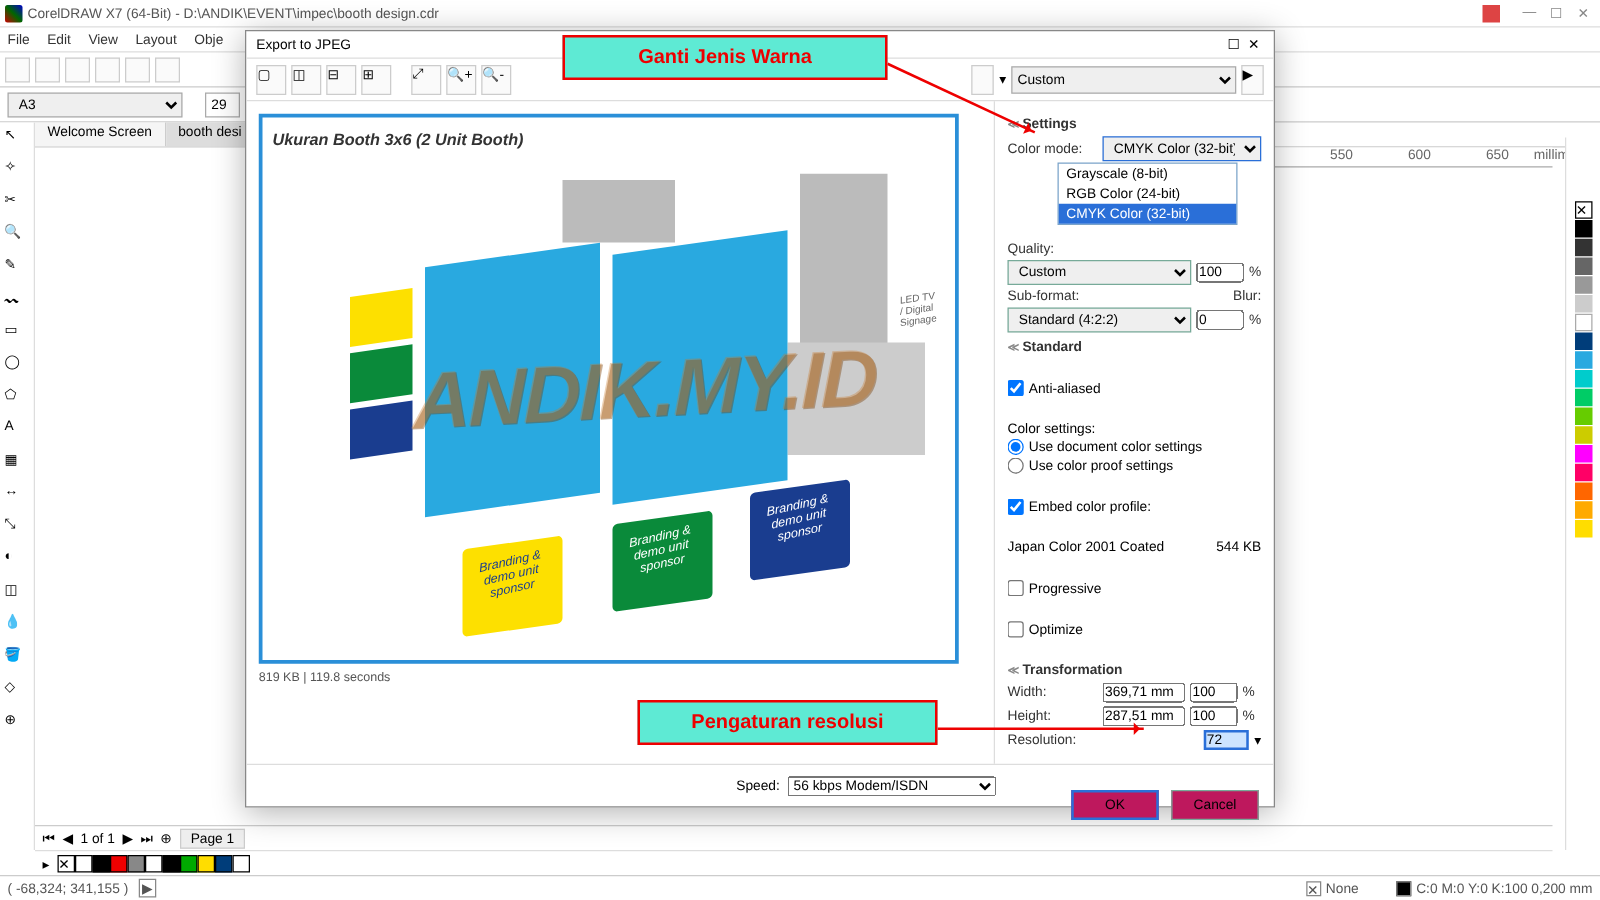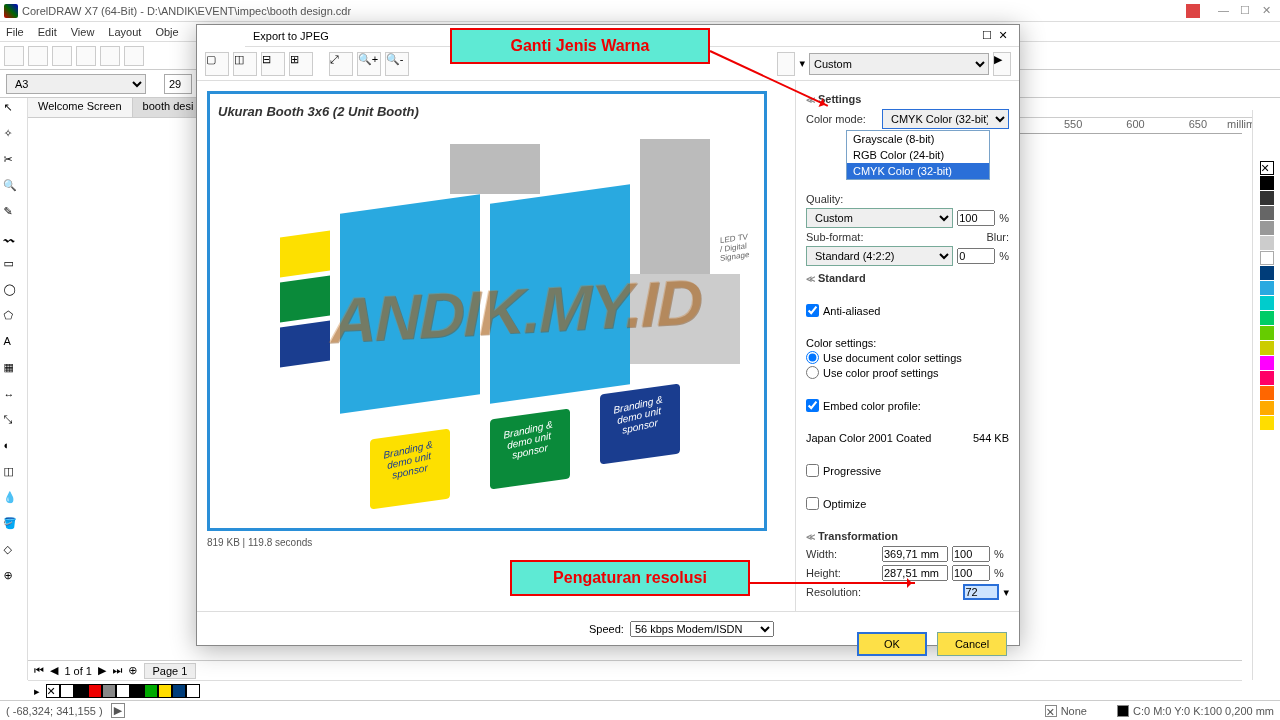--- a/index.html
+++ b/index.html
@@ -26,21 +26,21 @@
 .rightpanels .pal { width: 14px; height: 14px; margin: 1px auto; }
 .guideslabel { position: absolute; right: 6px; top: 150px; writing-mode: vertical-rl; color: #06c; font-size: 10px; }
 .statusbar { position: absolute; left: 0; right: 0; bottom: 0; height: 20px; border-top: 1px solid #ccc; display: flex; align-items: center; padding: 0 6px; font-size: 10px; color: #555; }
 .navbar { position: absolute; left: 28px; right: 38px; bottom: 20px; height: 40px; border-top: 1px solid #ccc; background: #fff; }
 .navbar .pages { height: 20px; display: flex; align-items: center; gap: 6px; padding: 0 6px; border-bottom: 1px solid #ddd; }
 .navbar .swatches { height: 20px; display: flex; align-items: center; gap: 0; padding: 0 6px; }
 .navbar .sw { width: 14px; height: 14px; border: 1px solid #000; }
 
 
 .dialog { position: absolute; left: 196px; top: 24px; width: 824px; height: 622px; background: #fff; border: 1px solid #888; box-shadow: 0 4px 24px rgba(0,0,0,.3); }
-.dialog .dtitle { height: 22px; display: flex; align-items: center; padding: 0 8px; border-bottom: 1px solid #ddd; margin-left: 48px; }
+.dialog .dtitle { height: 22px; display: flex; align-items: center; padding: 0 8px; border-bottom: 1px solid #ddd; }
 .dialog .dtitle span { flex: 1; }
 .dialog .dtitle .x { width: 16px; text-align: center; cursor: pointer; }
 .dialog .dtoolbar { height: 34px; border-bottom: 1px solid #ddd; display: flex; align-items: center; padding: 0 8px; gap: 4px; }
 .dialog .dtoolbar .tb { width: 24px; height: 24px; border: 1px solid #ccc; background: #fafafa; }
 .dialog .dtoolbar .sep { width: 8px; }
 .dialog .dtoolbar select { height: 22px; border: 1px solid #aaa; width: 180px; }
 .dialog .dbody { display: flex; height: 530px; }
 .preview { flex: 1; padding: 10px; }
 .previewimg { width: 560px; height: 440px; border: 3px solid #2a8fd8; background: #fff; position: relative; overflow: hidden; }
 .previewimg .ptitle { position: absolute; left: 8px; top: 10px; font-style: italic; font-weight: bold; color: #333; font-size: 13px; }
@@ -55,21 +55,21 @@
 .chk { display: flex; align-items: center; gap: 4px; margin: 20px 0; }
 .radio { display: flex; align-items: center; gap: 4px; margin: 2px 0; }
 .dropdown-open { position: absolute; left: 846px; top: 130px; width: 144px; background: #fff; border: 1px solid #7aa3c9; z-index: 50; }
 .dropdown-open .opt { padding: 2px 6px; cursor: pointer; }
 .dropdown-open .opt.sel { background: #2a6fd8; color: #fff; }
 .colormode-sel { border: 1px solid #2a6fd8 !important; width: 140px; }
 .infoline { margin-top: 6px; color: #555; font-size: 10px; }
 .cmyk-info { margin-top: 10px; color: #333; }
 .dialog .dbottom { height: 34px; border-top: 1px solid #ddd; display: flex; align-items: center; justify-content: flex-end; padding: 0 12px; gap: 10px; }
 .dialog .dbottom .speed { margin-right: auto; display: flex; align-items: center; gap: 6px; margin-left: 380px;}
-.dialog .dbottom button { width: 70px; height: 24px; border: 1px solid #7a9; background: #fde047; cursor: pointer; margin-top: 31px; }
+.dialog .dbottom button { width: 70px; height: 24px; border: 1px solid #7a9; background: #be185d; cursor: pointer; margin-top: 31px; }
 .dialog .dbottom button.ok { border: 2px solid #2a6fd8; }
 
 
 .annot { position: absolute; border: 2px solid #e00; background: #5eead4; color: #e00; font-weight: bold; font-size: 16px; display: flex; align-items: center; justify-content: center; z-index: 60; }
 .arrow { position: absolute; height: 2px; background: #e00; z-index: 55; }
 .arrow::after { content: ""; position: absolute; right: -2px; top: -4px; border: 5px solid transparent; border-left-color: #e00; }
 .res-input { border: 2px solid #2a6fd8 !important; background: #cde4ff; width: 36px !important; }
 
 
 .booth-bg { position:absolute; left:40px; top:50px; right:20px; bottom:20px; }
@@ -327,21 +327,21 @@
           <label>Resolution:</label>
           <span style="flex:1"></span>
           <input class="sm res-input" value="72" style="">
           <span>▾</span>
         </div>
     </div>
   </div>
   <div class="dbottom">
     <div class="speed">
       <span>Speed:</span>
-      <select style="width:144px"><option>56 kbps Modem/ISDN</option></select>
+      <select style="width:167px"><option>56 kbps Modem/ISDN</option></select>
     </div>
     <button class="ok">OK</button>
     <button>Cancel</button>
   </div>
 </div>
 
 <div class="dropdown-open">
   <div class="opt">Grayscale (8-bit)</div>
   <div class="opt">RGB Color (24-bit)</div>
   <div class="opt sel">CMYK Color (32-bit)</div>

